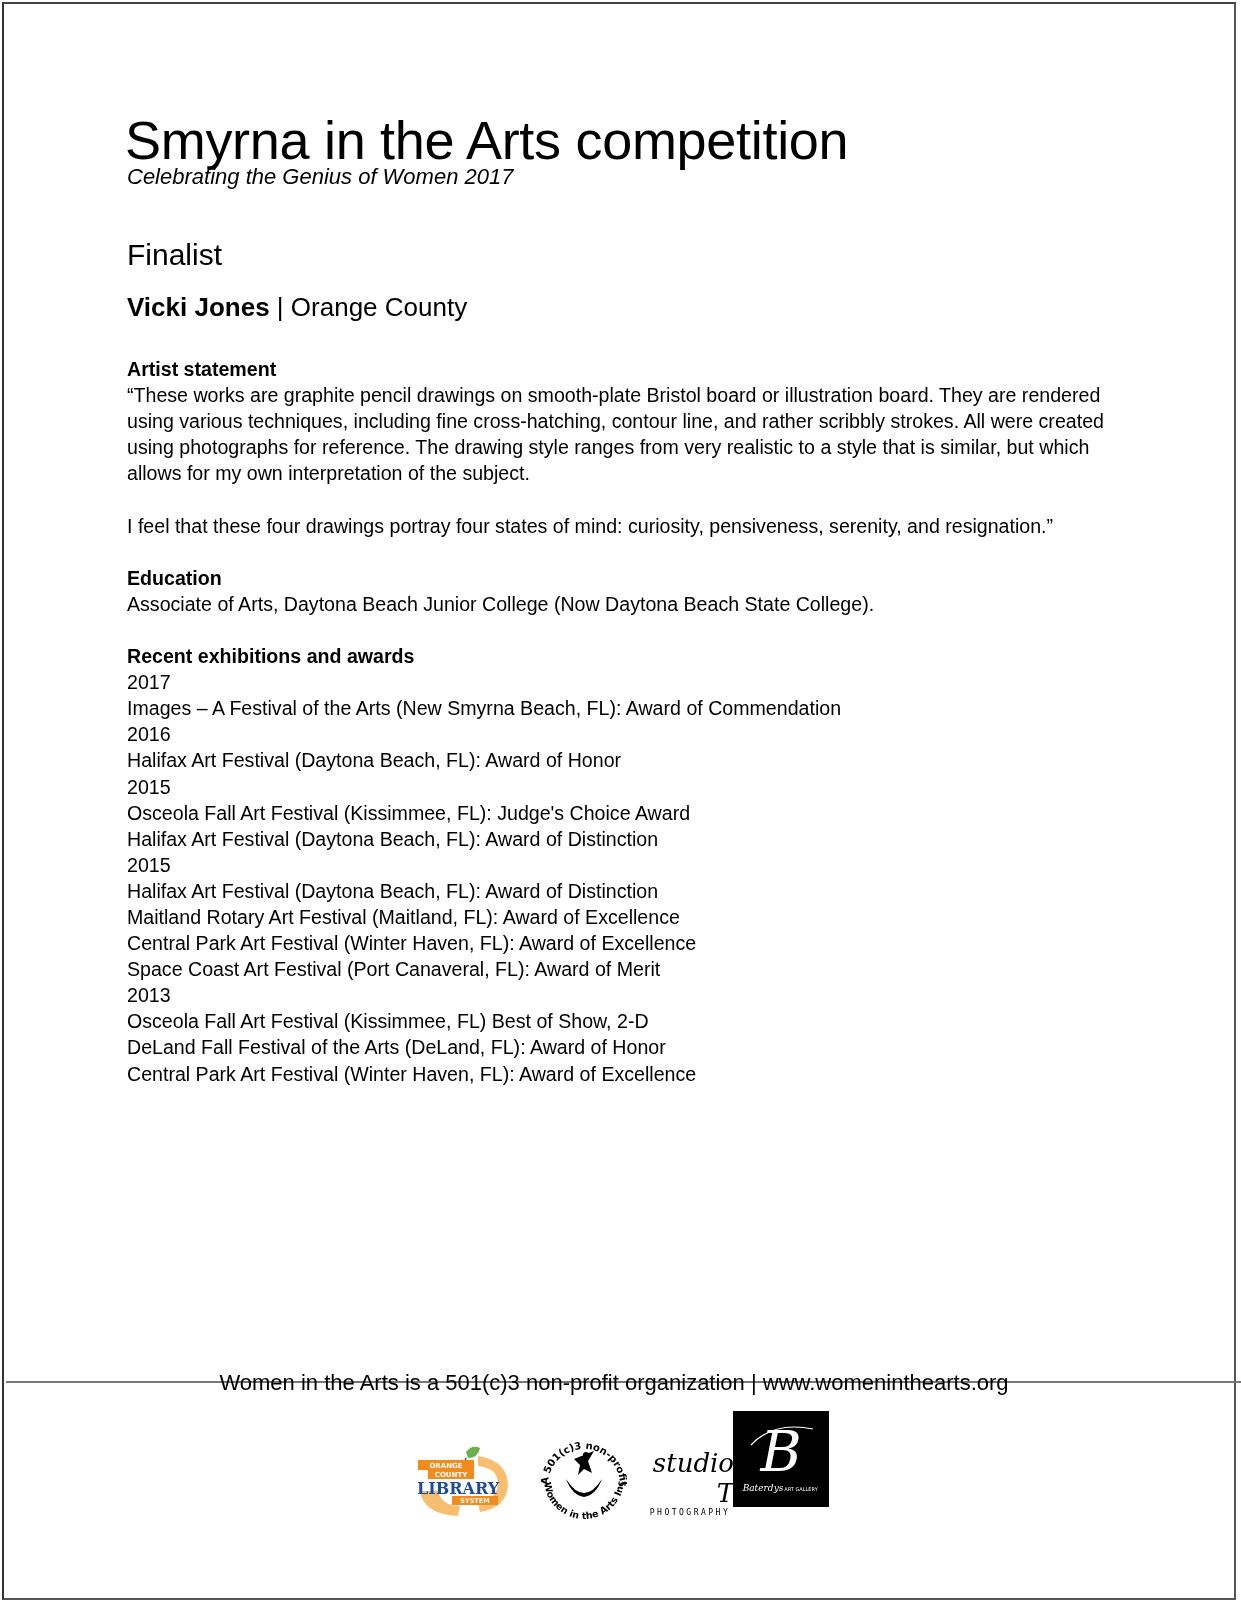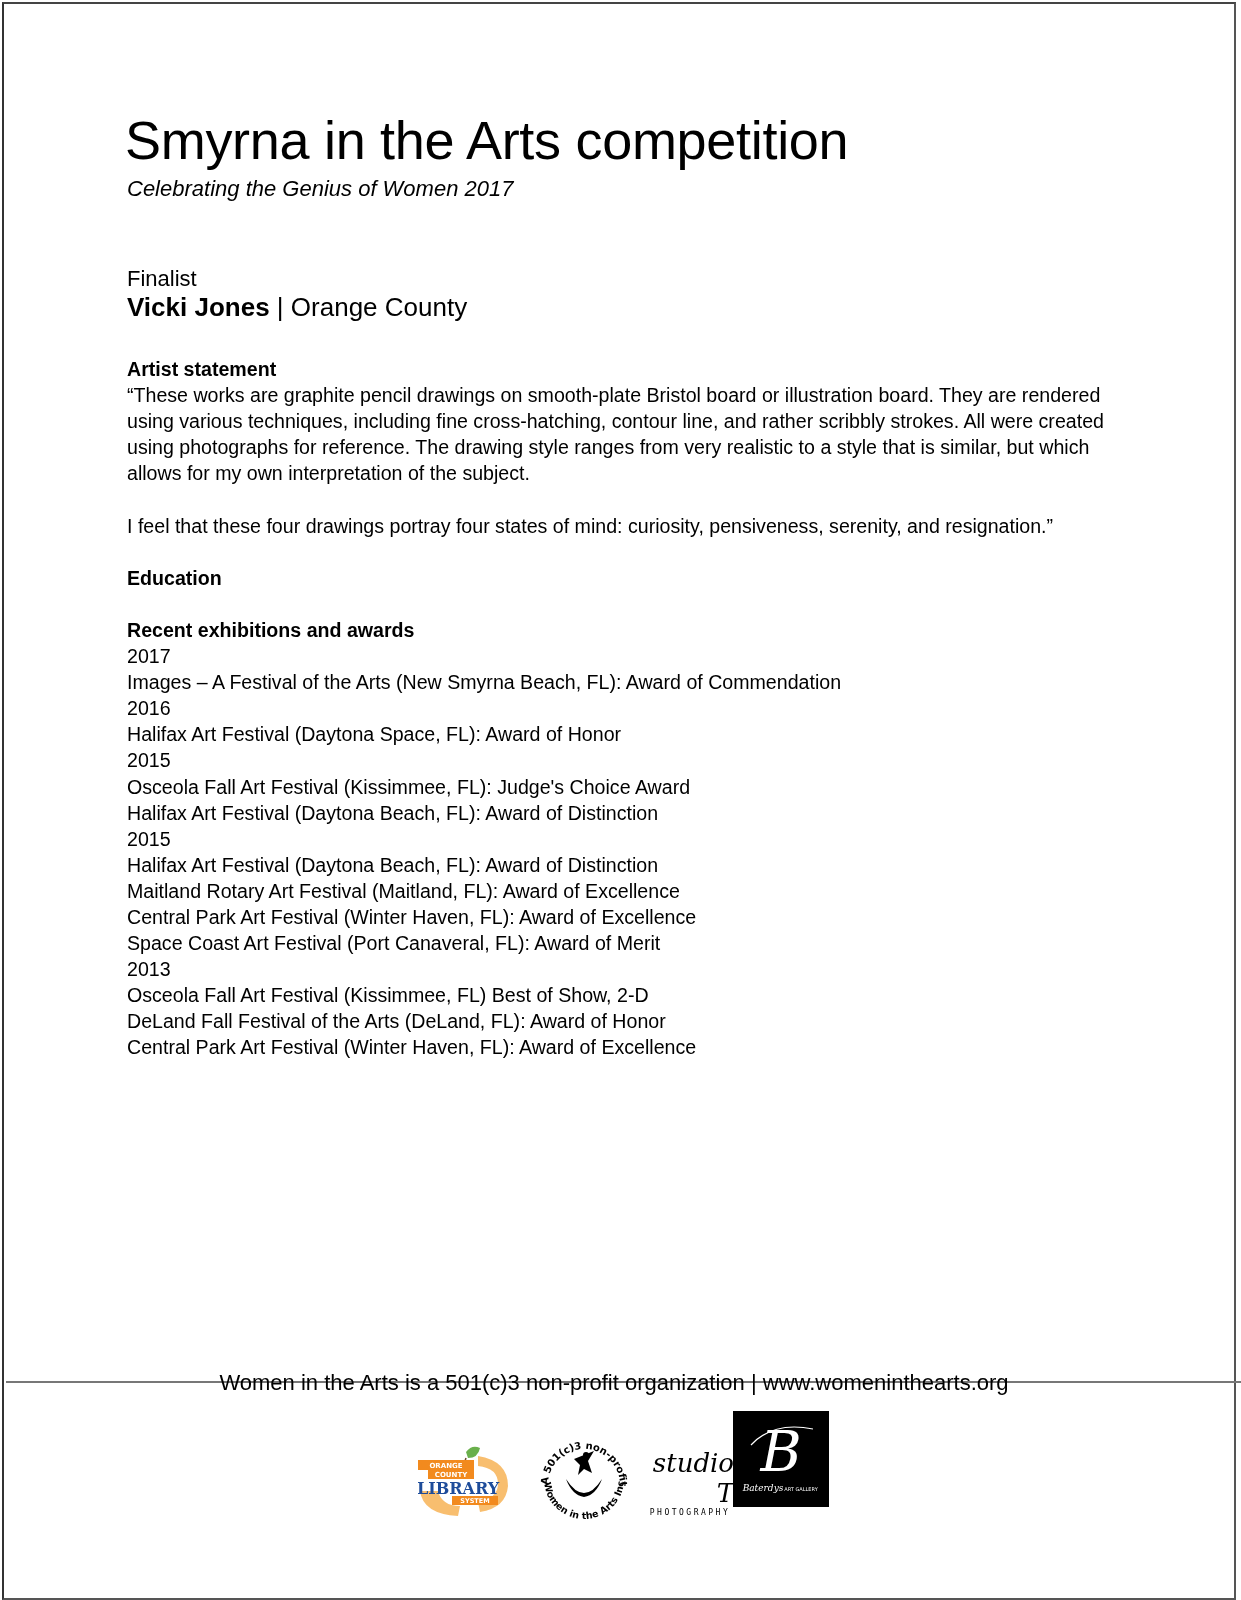--- a/index.html
+++ b/index.html
@@ -2,22 +2,22 @@
 <html><head>
 <meta charset="utf-8">
 <style>
   html, body { margin: 0; padding: 0; background: #ffffff; }
   body { width: 1241px; height: 1600px; position: relative; overflow: hidden;
          font-family: "Liberation Sans", "DejaVu Sans", sans-serif; color: #000; }
   .page { position: absolute; left: 2px; top: 2px; width: 1230px; height: 1594px;
           border-left: 2px solid #333; border-top: 2px solid #444; border-right: 2px solid #555; border-bottom: 2px solid #555;
           background: #fff; }
   .title { position: absolute; left: 125px; top: 108px; font-size: 54px; font-weight: 400; letter-spacing: -0.3px; white-space: nowrap; line-height: 64px; }
-  .subtitle { position: absolute; left: 127px; top: 176px; font-size: 22px; font-style: italic; white-space: nowrap; line-height: 26px; }
-  .finalist { position: absolute; left: 127px; top: 262px; font-size: 22px; line-height: 34px; }
+  .subtitle { position: absolute; left: 127px; top: 164px; font-size: 22px; font-style: italic; white-space: nowrap; line-height: 26px; }
+  .finalist { position: absolute; left: 127px; top: 238px; font-size: 30px; line-height: 34px; }
   .nameline { position: absolute; left: 127px; top: 291px; font-size: 26px; line-height: 32px; white-space: nowrap; }
   .nameline .name { font-weight: 700; }
   .body-text { position: absolute; left: 127px; top: 356px; width: 980px; font-size: 19.6px; line-height: 26.1px; }
   .body-text p { margin: 0; }
   .body-text h3 { margin: 0; font-size: 19.6px; font-weight: 700; line-height: 26.1px; }
   .gap { height: 26.1px; }
   .rule { position: absolute; left: 6px; top: 1381px; width: 1235px; height: 0; border-top: 2px solid #777; }
   .footer-text { position: absolute; left: 0; width: 1228px; top: 1370px; text-align: center; font-size: 22px; line-height: 28px; white-space: nowrap; }
   .footer-text { top: 1369px; }
   .logos { position: absolute; top: 1424px; left: 418px; height: 112px; }
@@ -45,27 +45,28 @@
 </div>
 
 <div class="body-text">
   <h3>Artist statement</h3>
   <p>“These works are graphite pencil drawings on smooth-plate Bristol board or illustration board. They are rendered using various techniques, including fine cross-hatching, contour line, and rather scribbly strokes. All were created using photographs for reference. The drawing style ranges from very realistic to a style that is similar, but which allows for my own interpretation of the subject.</p>
   <div class="gap"></div>
   <p>I feel that these four drawings portray four states of mind: curiosity, pensiveness, serenity, and resignation.”</p>
   <div class="gap"></div>
 
   <h3>Education</h3>
+  <p>Associate of Arts, Daytona Beach Junior College (Now Daytona Beach State College).</p>
   <div class="gap"></div>
 
   <h3>Recent exhibitions and awards</h3>
   <p>2017</p>
   <p>Images – A Festival of the Arts (New Smyrna Beach, FL):  Award of Commendation</p>
   <p>2016</p>
-  <p>Halifax Art Festival (Daytona Space, FL):  Award of Honor</p>
+  <p>Halifax Art Festival (Daytona Beach, FL):  Award of Honor</p>
   <p>2015</p>
   <p>Osceola Fall Art Festival (Kissimmee, FL):  Judge's Choice Award</p>
   <p>Halifax Art Festival (Daytona Beach, FL):  Award of Distinction</p>
   <p>2015</p>
   <p>Halifax Art Festival (Daytona Beach, FL):  Award of Distinction</p>
   <p>Maitland Rotary Art Festival (Maitland, FL):  Award of  Excellence</p>
   <p>Central Park Art Festival (Winter Haven, FL):  Award of Excellence</p>
   <p>Space Coast Art Festival (Port Canaveral, FL):  Award of Merit</p>
   <p>2013</p>
   <p>Osceola Fall Art Festival (Kissimmee, FL)  Best of Show, 2-D</p>

